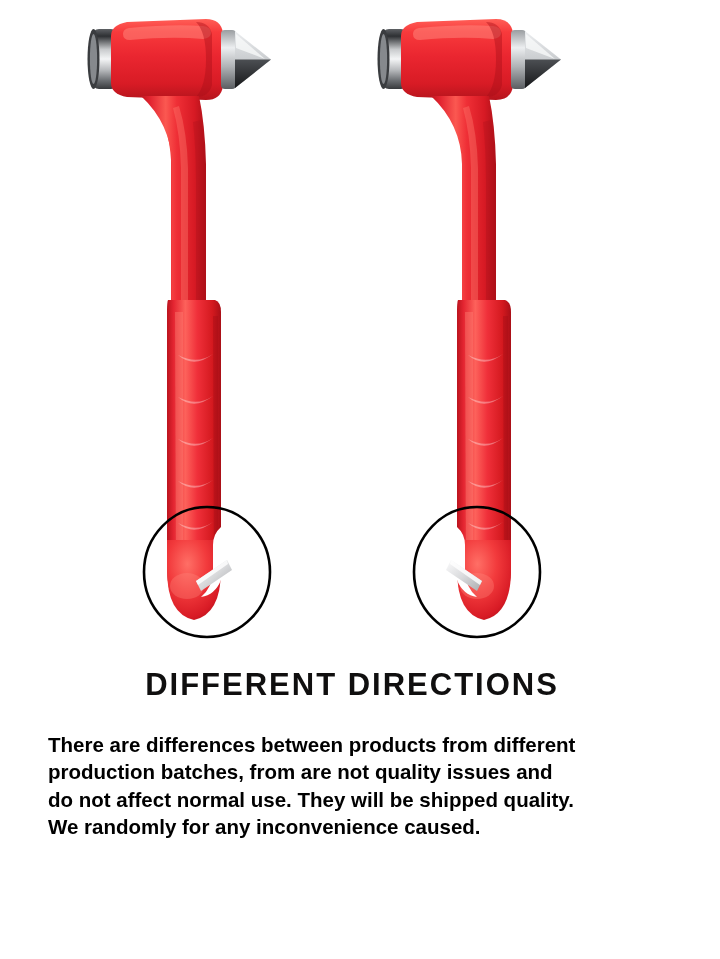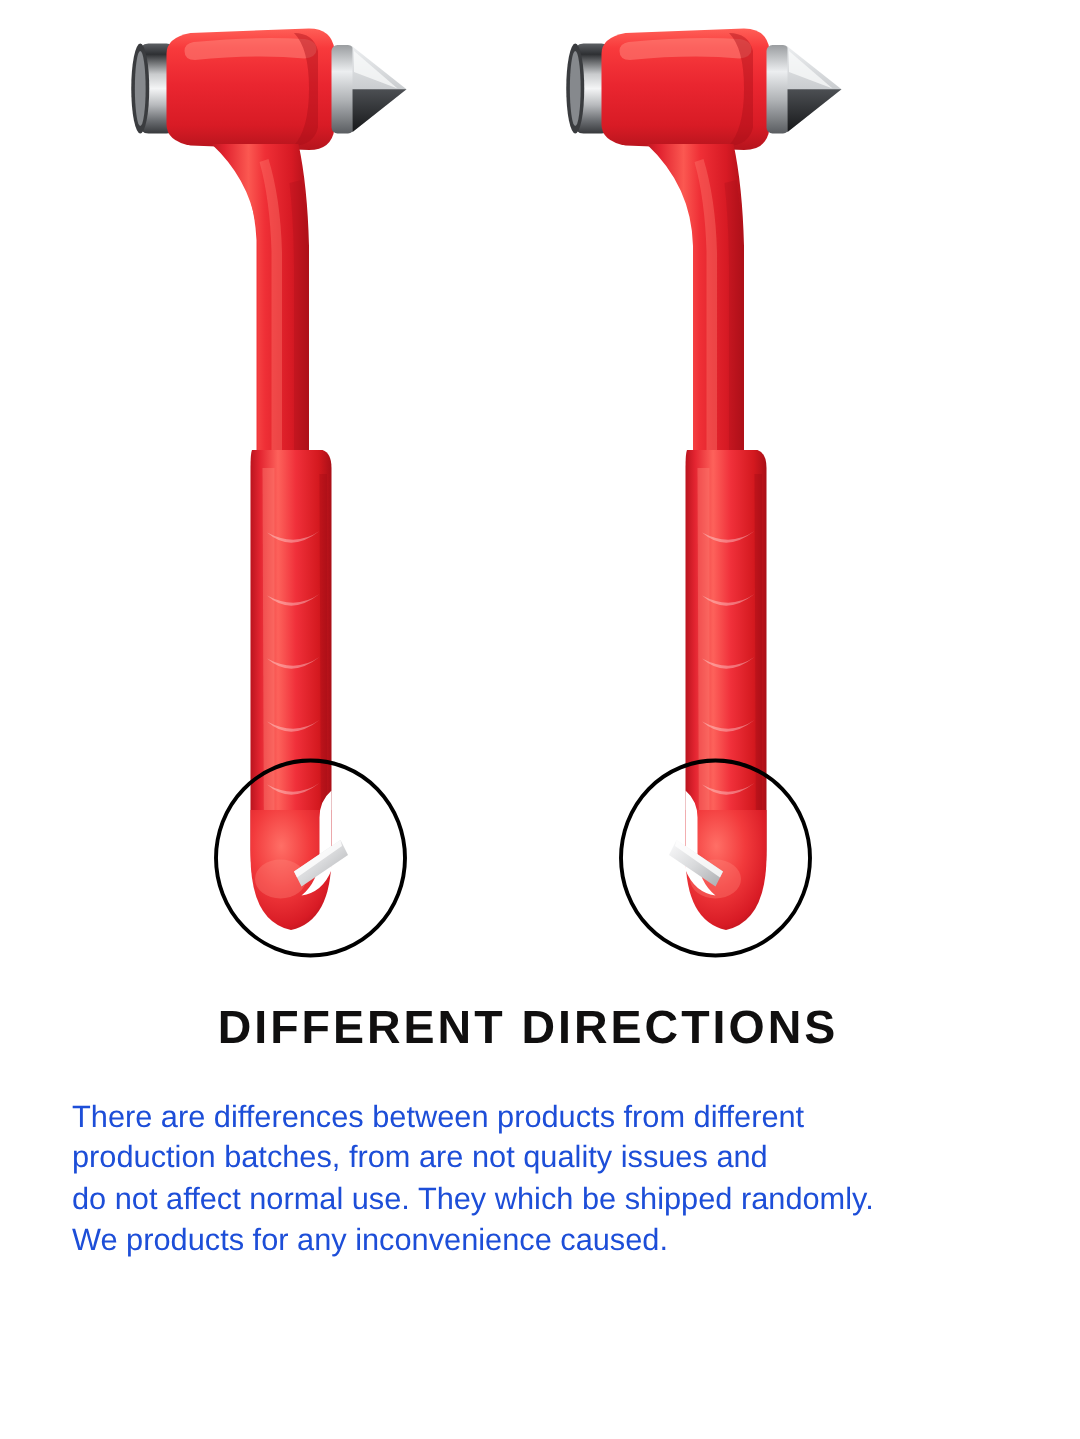--- a/index.html
+++ b/index.html
@@ -56,24 +56,24 @@
     color: #100f0f;
     line-height: 1.05;
     margin: 0;
     padding-top: 14px;
     white-space: nowrap;
   }
 
   .disclaimer {
     margin: 0;
     padding: 29px 0 0 48px;
-    color: #1d4ed8;
+    color: #000000;
     font-size: 20.5px;
     line-height: 27.5px;
-    font-weight: normal;
+    font-weight: bold;
   }
   .disclaimer .line { display: block; white-space: nowrap; }
 </style>
 </head>
 <body>
 
 <div class="product-figure">
 
   <svg class="hammer-svg hammer-left" width="230" height="660" viewBox="0 0 230 660">
     <defs>
@@ -321,16 +321,16 @@
     <ellipse cx="207" cy="572" rx="63" ry="65" fill="none" stroke="#000000" stroke-width="2.6"></ellipse>
     <ellipse cx="477" cy="572" rx="63" ry="65" fill="none" stroke="#000000" stroke-width="2.6"></ellipse>
   </svg>
 </div>
 
 <div class="text-block">
   <h1 class="headline">DIFFERENT DIRECTIONS</h1>
   <p class="disclaimer">
     <span class="line">There are differences between products from different</span>
     <span class="line">production batches, from are not quality issues and</span>
-    <span class="line">do not affect normal use. They which be shipped randomly.</span>
-    <span class="line">We products for any inconvenience caused.</span>
+    <span class="line">do not affect normal use. They will be shipped quality.</span>
+    <span class="line">We randomly for any inconvenience caused.</span>
   </p>
 </div>
 
 </body></html>

